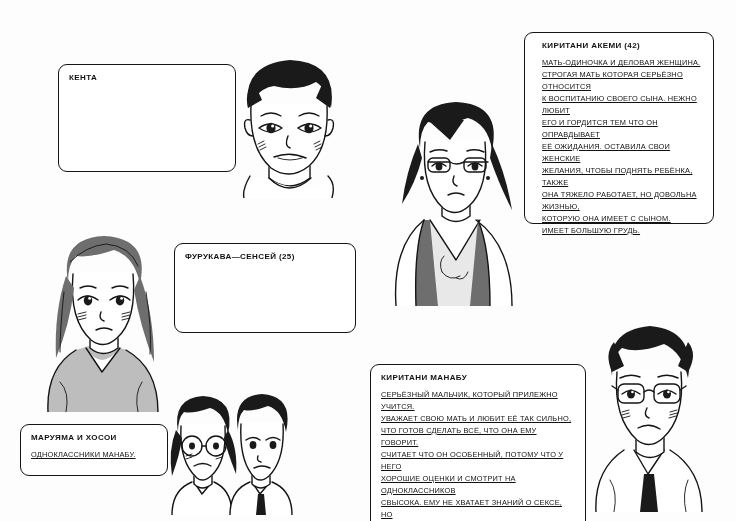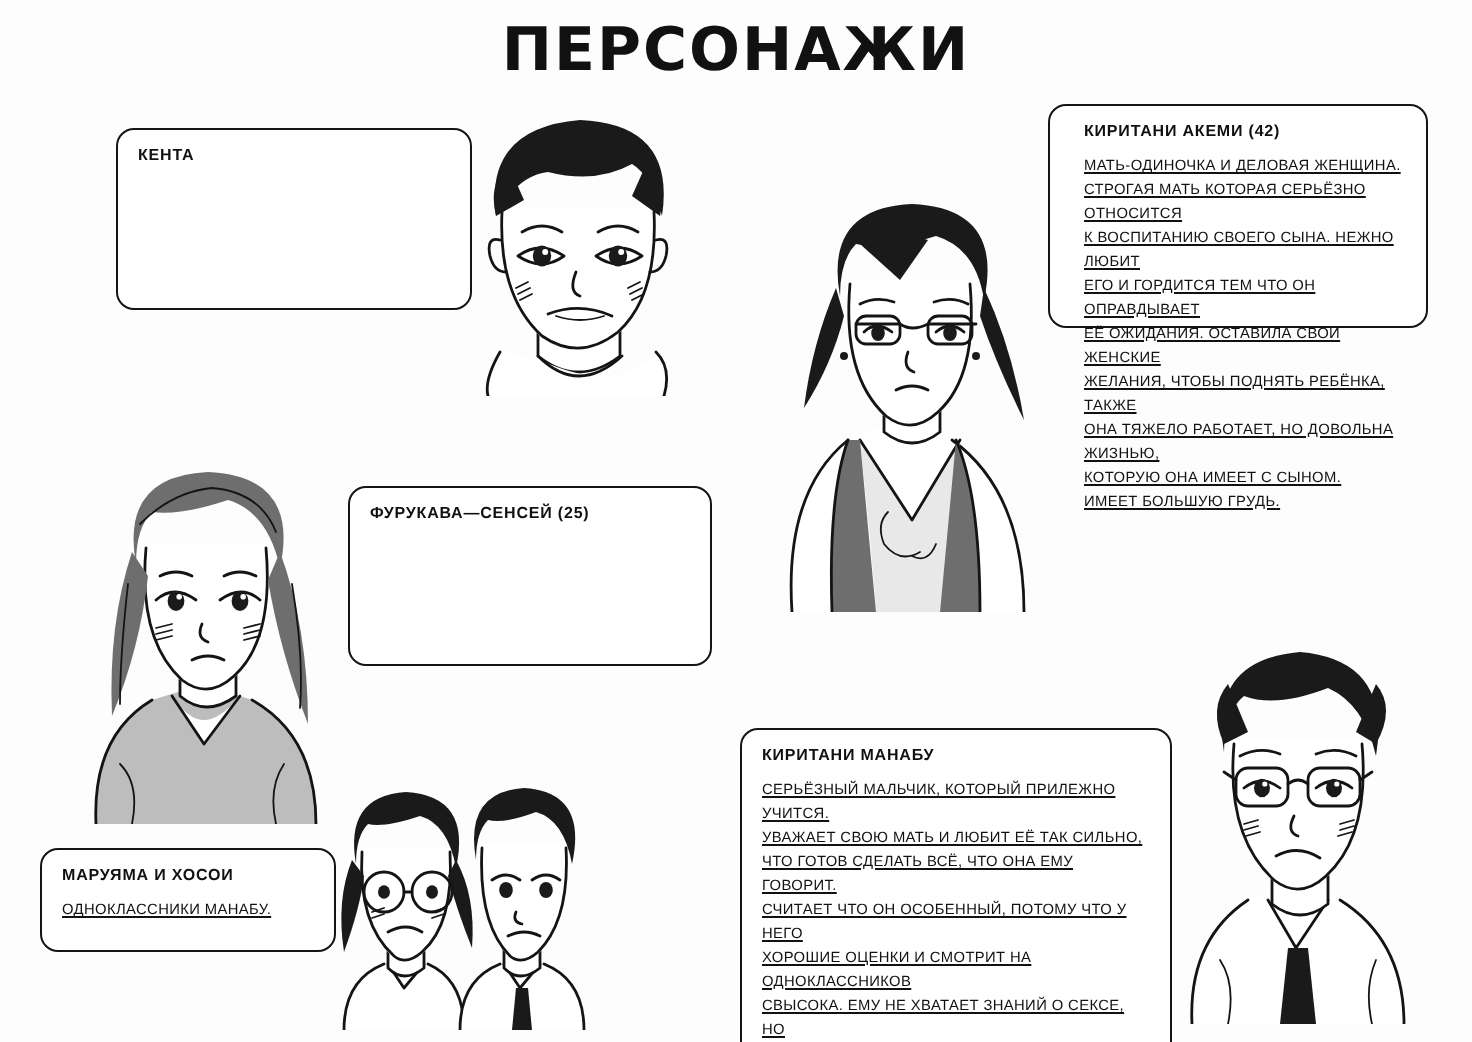--- a/index.html
+++ b/index.html
@@ -51,22 +51,22 @@
   }
   .tbox .desc {
     font-size: 7.4px;
     line-height: 1.62;
     letter-spacing: 0.2px;
     text-transform: uppercase;
     white-space: pre-line;
     text-decoration: underline;
   }
 
-  #box-kenta      { left: 58px;  top: 64px;  width: 178px; height: 91px; }
-  #box-akemi      { left: 524px; top: 52px;  width: 190px; height: 112px; padding-left: 17px; }
+  #box-kenta      { left: 58px;  top: 64px;  width: 178px; height: 108px; }
+  #box-akemi      { left: 524px; top: 32px;  width: 190px; height: 192px; padding-left: 17px; }
   #box-furukawa   { left: 174px; top: 243px; width: 182px; height: 90px; }
   #box-manabu     { left: 370px; top: 364px; width: 216px; height: 166px; }
   #box-maruyama   { left: 20px;  top: 424px; width: 148px; height: 52px; }
 
   
   .art {
     position: absolute;
   }
   .art svg { display: block; }
 
@@ -83,21 +83,20 @@
   #art-akemi    { left: 372px; top: 96px; }
   #art-furukawa { left: 30px;  top: 232px; }
   #art-kids     { left: 166px; top: 390px; }
   #art-manabu   { left: 576px; top: 312px; }
 </style>
 </head>
 <body>
 
 <div id="page">
 
-  <div class="page-title">ПЕРСОНАЖИ</div>
 
   <div class="art" id="art-kenta">
     <svg width="150" height="150" viewBox="0 0 150 150">
 
       <path class="wht" d="M55 112 L55 130 Q75 146 96 130 L96 112 Z"></path>
       <path class="ln" d="M55 112 L55 130 Q75 146 96 130 L96 112"></path>
       <path class="wht" d="M36 128 Q30 150 32 150 L120 150 Q122 138 114 128 Q95 150 56 132 Z"></path>
       <path class="ln" d="M36 128 Q28 142 30 150 M118 150 Q122 136 114 128"></path>
       <path class="ln" d="M55 130 Q75 150 97 130"></path>
 

